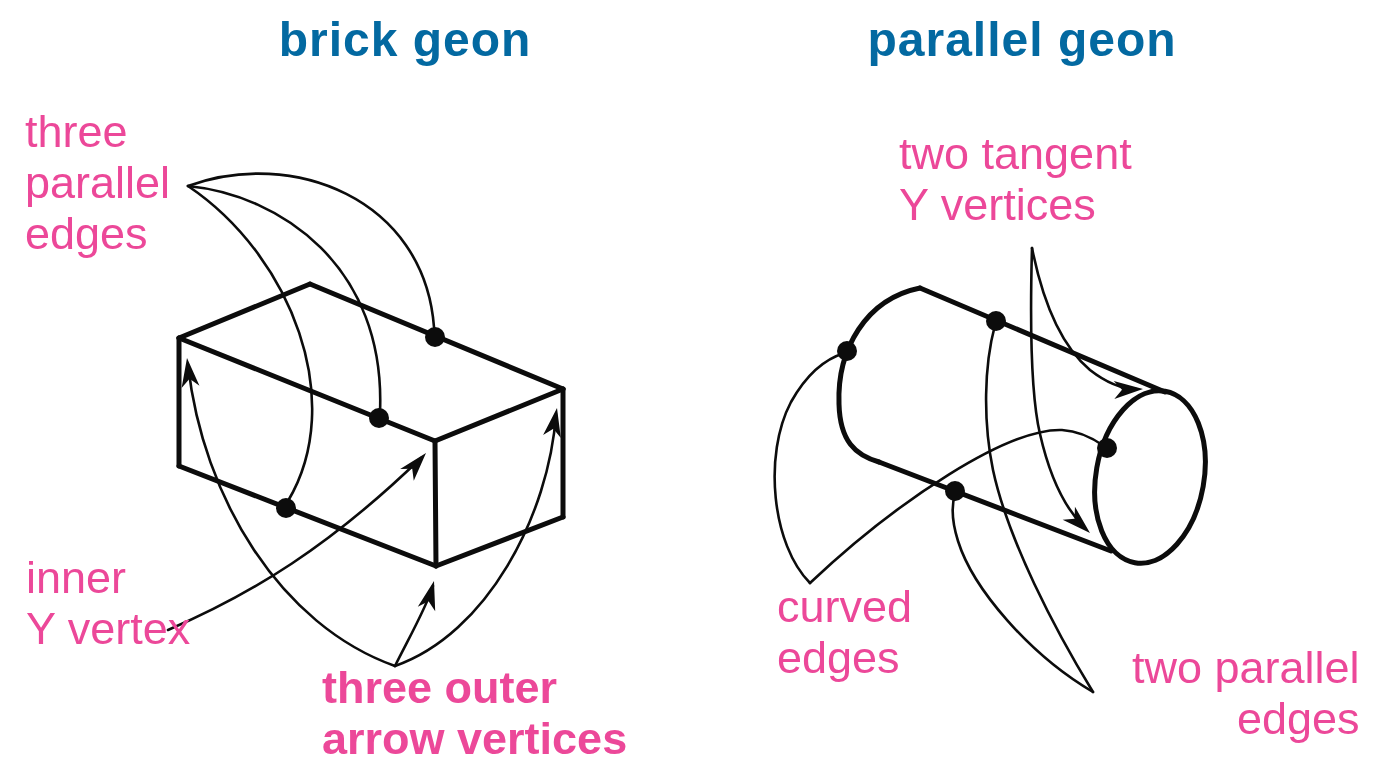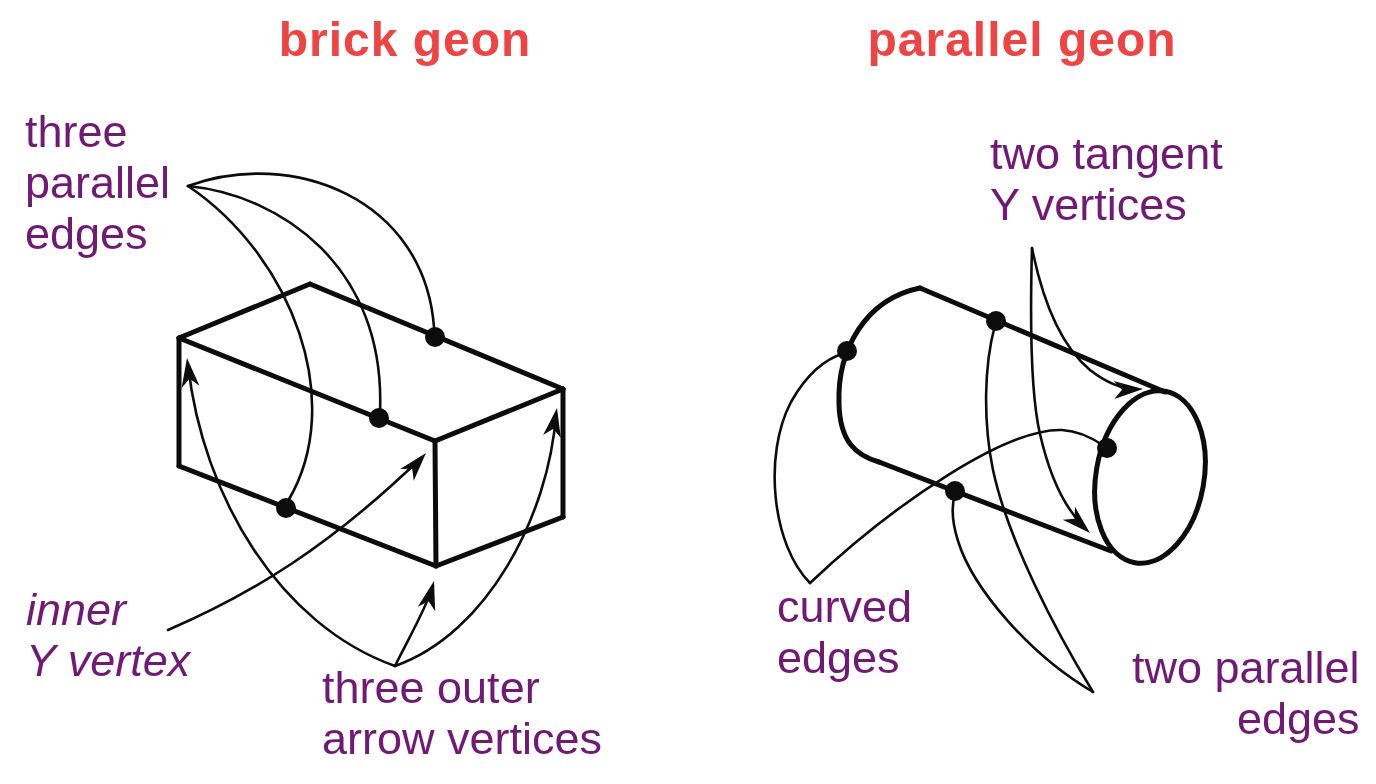--- a/index.html
+++ b/index.html
@@ -2,29 +2,29 @@
 <html><head>
 <meta charset="utf-8">
 <style>
   html,body{margin:0;padding:0;}
   body{width:1376px;height:784px;background:#ffffff;overflow:hidden;}
   #stage{position:relative;width:1376px;height:784px;background:#ffffff;
          font-family:"Liberation Sans", sans-serif;color:#111;}
   #diagram-svg{position:absolute;left:0;top:0;width:1376px;height:784px;}
   .title{position:absolute;top:14px;width:420px;text-align:center;
          font-size:48px;line-height:52px;font-weight:700;letter-spacing:1px;
-         color:#ef4444;}
+         color:#0369a1;}
   #title-brick{left:195px;}
   #title-cylinder{left:812px;}
   .lbl{position:absolute;font-size:45px;line-height:51px;font-weight:400;
-       color:#701a75;white-space:pre-line;}
+       color:#ec4899;white-space:pre-line;}
   #lbl-three-parallel{left:25px;top:106px;}
-  #lbl-inner-y{left:26px;top:584px;font-style:italic;}
-  #lbl-outer-arrow{left:322px;top:662px;}
-  #lbl-tangent-y{left:990px;top:128px;}
+  #lbl-inner-y{left:26px;top:552px;}
+  #lbl-outer-arrow{left:322px;top:662px;font-weight:bold;}
+  #lbl-tangent-y{left:899px;top:128px;}
   #lbl-curved{left:743px;top:581px;margin-left:34px;}
   #lbl-two-parallel{left:1132px;top:642px;text-align:right;}
 </style>
 </head>
 <body>
 
 <div id="stage">
 
   <svg id="diagram-svg" viewBox="0 0 1376 784" xmlns="http://www.w3.org/2000/svg">
       <g fill="none" stroke="#0c0c0c" stroke-width="5" stroke-linecap="round" stroke-linejoin="miter">

